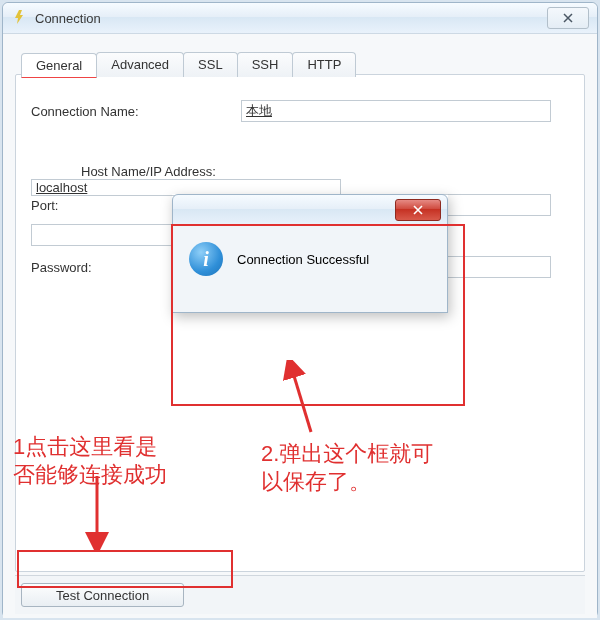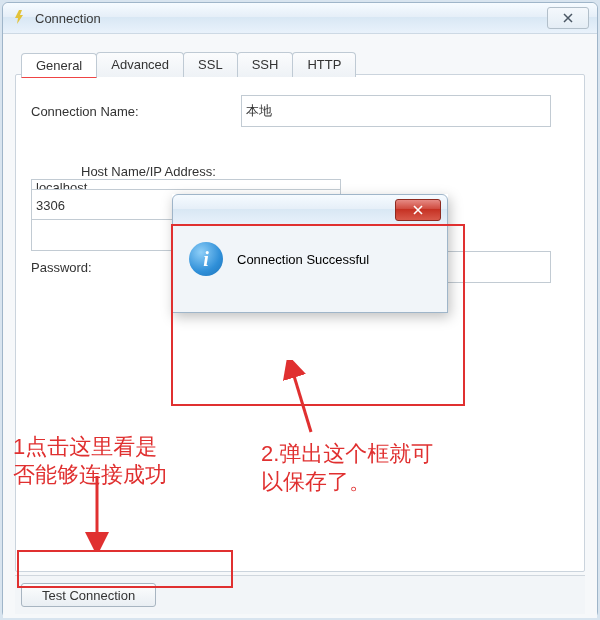--- a/index.html
+++ b/index.html
@@ -94,47 +94,48 @@
   .form-row {
     position: absolute;
     left: 28px;
     display: flex;
     align-items: center;
     height: 22px;
   }
   .label { width: 210px; color: #333; }
   input.text {
     width: 310px;
-    height: 32px;
+    height: 22px;
     box-sizing: border-box;
     padding: 0 4px;
     border: 1px solid #c2cbd3;
     background: #ffffff;
     font: inherit;
     color: #333;
+    text-decoration: underline;
   }
   #row-conn { top: 66px; }
   #row-host { top: 130px; flex-direction: column; }
   #row-port { top: 160px; }
   #row-user { top: 190px; }
   #row-pass { top: 222px; }
 
   .bottombar {
     position: absolute;
     left: 12px; right: 12px; bottom: 4px;
     height: 38px;
     border-top: 1px solid #d0d7de;
     display: flex;
     align-items: center;
     padding-left: 6px;
     background: #f2f5f8;
   }
   .btn {
     height: 24px;
-    padding: 0 20px;
+    padding: 0 34px;
     background: linear-gradient(#fdfefe,#e9eef3);
     border: 1px solid #a8b5c1;
     border-radius: 3px;
     font: inherit;
     color: #333;
   }
 
   
   .modal {
     position: absolute;
@@ -253,20 +254,21 @@
 
     <div id="row-conn" class="form-row">
       <span class="label">Connection Name:</span>
       <input class="text" value="本地" style="">
     </div>
     <div id="row-host" class="form-row">
       <span class="label">Host Name/IP Address:</span>
       <input class="text" value="localhost" style="">
     </div>
     <div id="row-port" class="form-row">
+      <span class="label">Port:</span>
       <input class="text" value="3306" style="">
     </div>
     <div id="row-user" class="form-row">
       <input class="text" value="" style="">
     </div>
     <div id="row-pass" class="form-row">
       <span class="label">Password:</span>
       <input class="text" type="password" value="" style="">
     </div>
 

